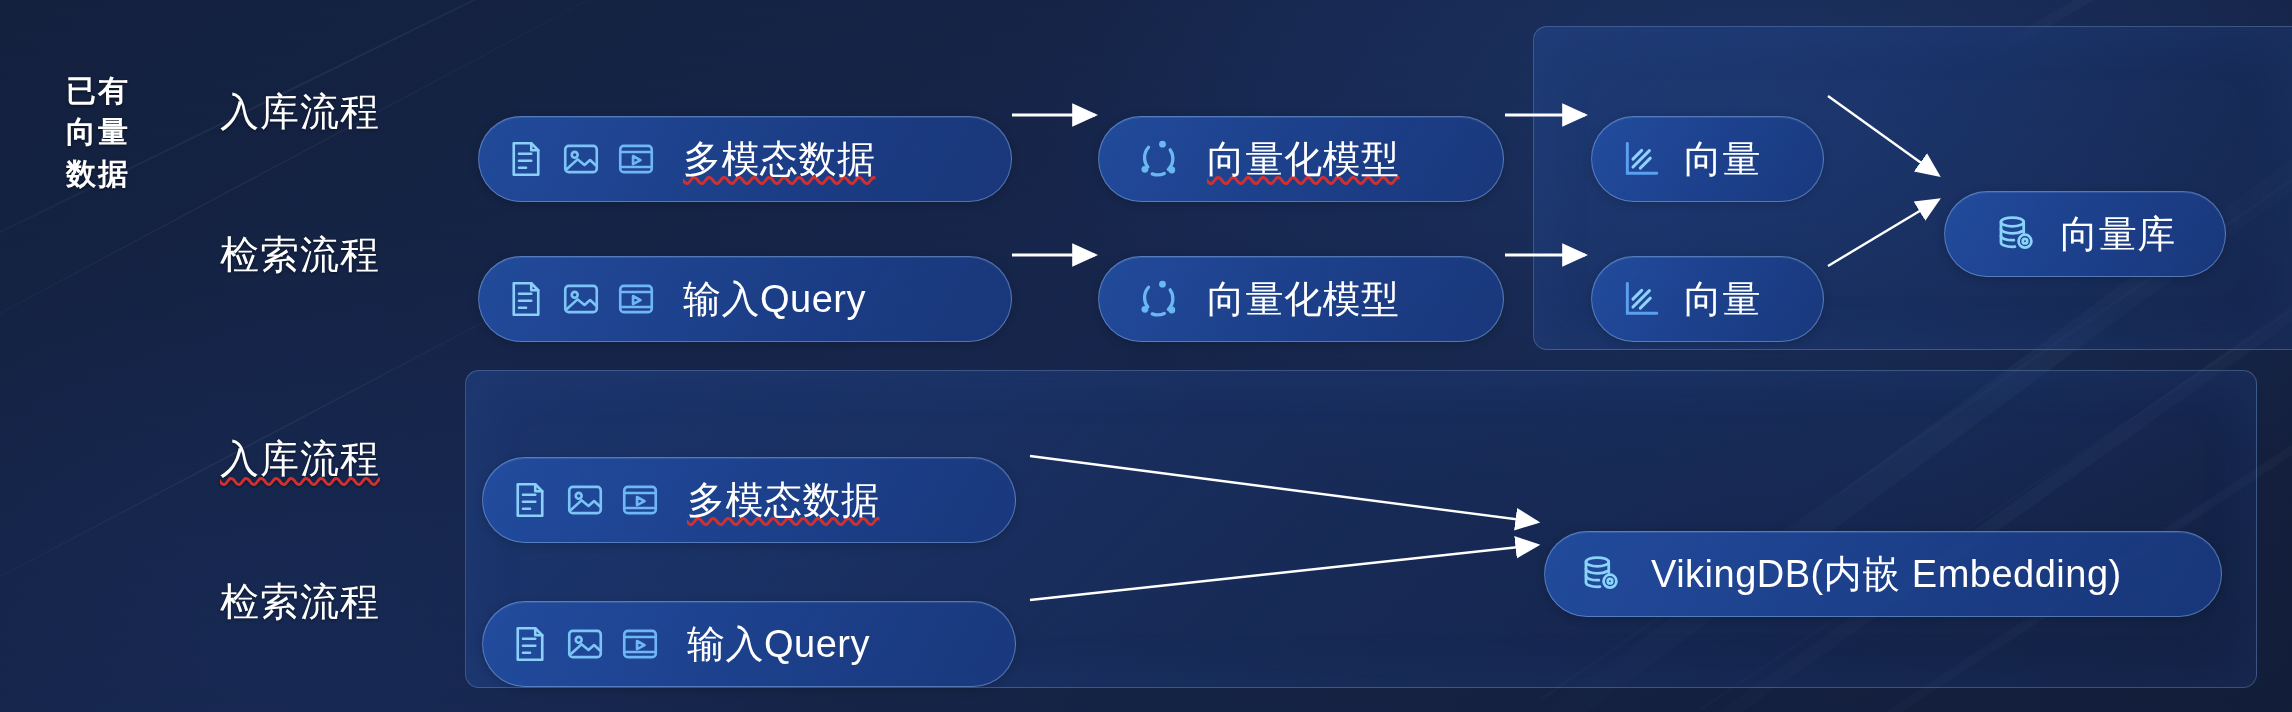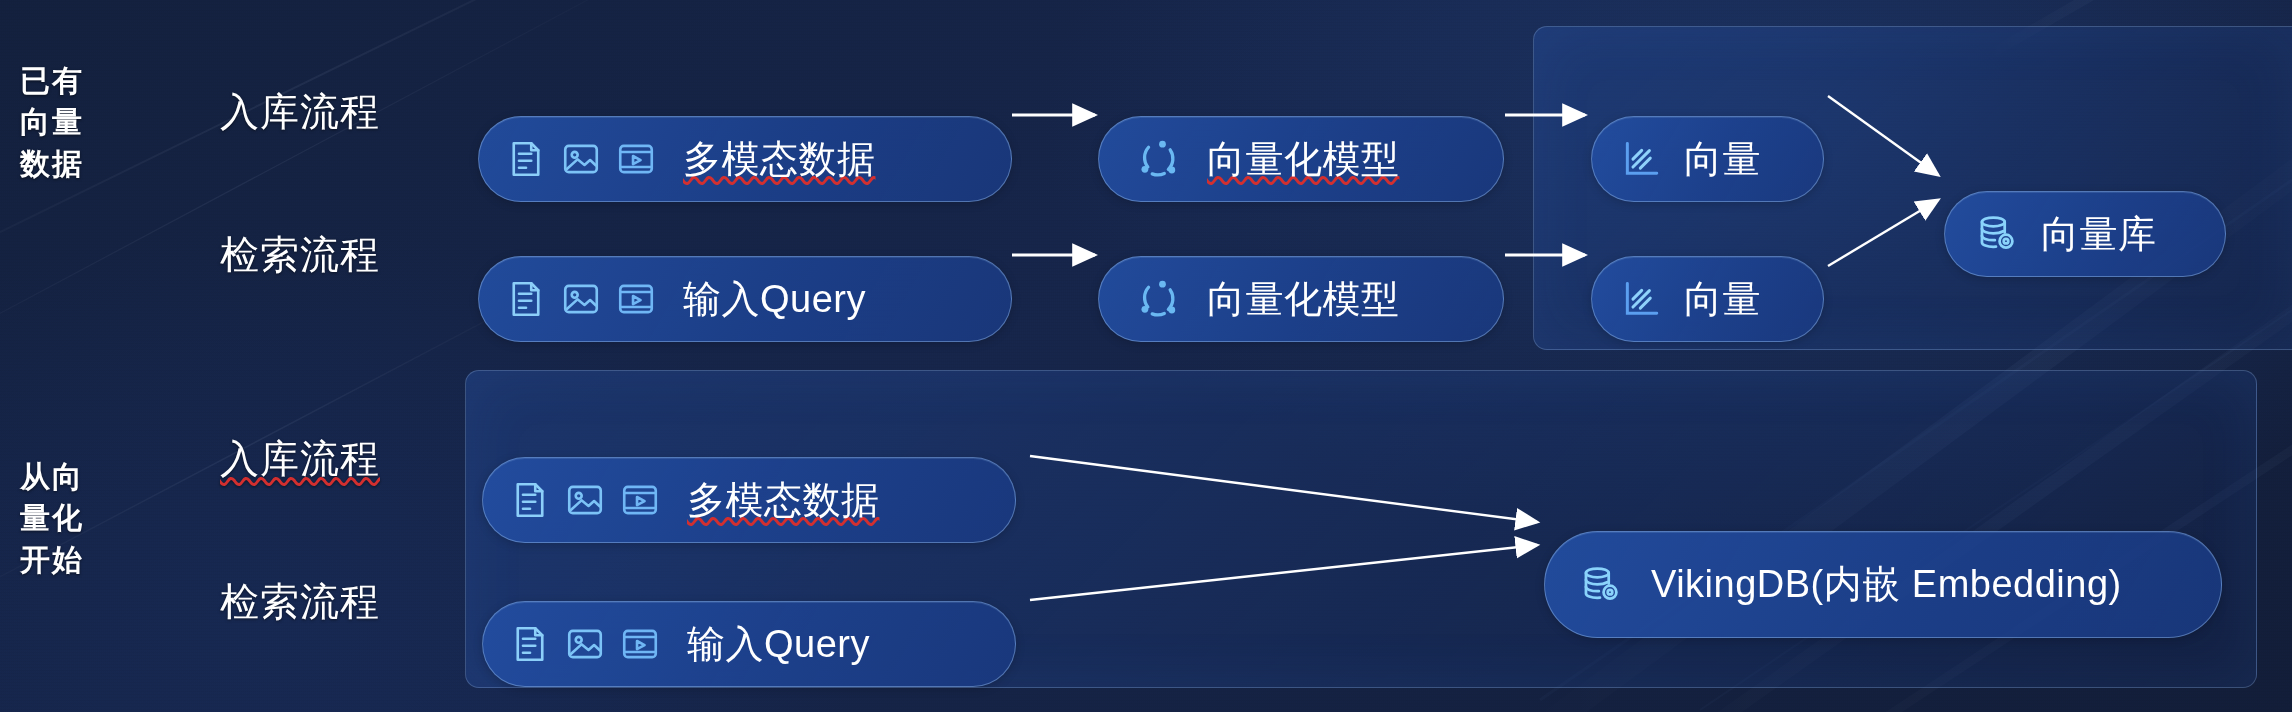--- a/index.html
+++ b/index.html
@@ -59,22 +59,23 @@
     text-underline-offset:4px;
   }
 
   
   .ic{display:block;}
 
   
   .side-label{
     position:absolute;color:#fff;font-weight:bold;
     font-size:30px;line-height:1.38;letter-spacing:2px;
-    text-align:left;width:110px;
+    text-align:right;width:110px;
     text-shadow:0 1px 3px rgba(0,0,0,.55);
+    margin-top:10px;
   }
   
   .flow-label{
     position:absolute;color:#ffffff;font-size:39px;letter-spacing:1px;
     white-space:nowrap;text-shadow:0 1px 3px rgba(0,0,0,.5);
   }
   .flow-label.sp{
     text-decoration:underline wavy #d32f2f;
     text-decoration-thickness:2.5px;
     text-underline-offset:5px;
@@ -142,25 +143,20 @@
       <line x1="1030" y1="456" x2="1537" y2="522"></line>
       <line x1="1030" y1="600" x2="1537" y2="545"></line>
     </g>
   </svg>
 
   <div class="side-label" style="left:20px;top:60px;">
     <div>已有</div>
     <div>向量</div>
     <div>数据</div>
   </div>
-  <div class="side-label" style="left:20px;top:456px;">
-    <div>从向</div>
-    <div>量化</div>
-    <div>开始</div>
-  </div>
 
   <div class="flow-label" style="left:220px;top:85px;">入库流程</div>
   <div class="flow-label" style="left:220px;top:228px;">检索流程</div>
   <div class="flow-label sp" style="left:220px;top:432px;">入库流程</div>
   <div class="flow-label" style="left:220px;top:575px;">检索流程</div>
 
   <div class="pill" style="left:478px;top:72px;width:534px;height:86px;padding:0 26px;gap:26px;">
     <span class="icons">
       <span>
           <svg class="ic" width="42" height="42" viewBox="0 0 24 24" fill="none" stroke="#8ccff9" stroke-width="1.5" stroke-linecap="round" stroke-linejoin="round">
@@ -277,21 +273,21 @@
             <path d="M4.2 3.2 V20.2 H21" stroke="#5b9ff0" stroke-width="1.7"></path>
             <path d="M7.4 16.6 L16.8 7.2" stroke="#8fd2fb" stroke-width="1.7"></path>
             <path d="M7.4 12.1 L12.4 7.1" stroke="#8fd2fb" stroke-width="1.7"></path>
             <path d="M11.6 17.2 L17.3 11.5" stroke="#8fd2fb" stroke-width="1.7"></path>
           </svg>
         </span>
     </span>
     <span class="label" style="font-size:38px;">向量</span>
   </div>
 
-  <div class="pill" style="left:1944px;top:147px;width:282px;height:86px;padding:0 30px;gap:22px;">
+  <div class="pill" style="left:1944px;top:147px;width:282px;height:86px;padding:0 30px;gap:22px;justify-content:center;">
     <span class="icons">
       <span>
           <svg class="ic" width="44" height="44" viewBox="0 0 24 24" fill="none" stroke="#8ad3fb" stroke-width="1.5" stroke-linecap="round" stroke-linejoin="round">
             <ellipse cx="10" cy="5.4" rx="6.2" ry="2.4"></ellipse>
             <path d="M3.8 5.4 V16.6 c0 1.33 2.78 2.4 6.2 2.4 0.5 0 0.98-0.02 1.44-0.07"></path>
             <path d="M16.2 5.4 V11.2"></path>
             <path d="M3.8 9.2 c0 1.33 2.78 2.4 6.2 2.4 2.2 0 4.14-0.44 5.3-1.12"></path>
             <path d="M3.8 13 c0 1.33 2.78 2.4 6.2 2.4 0.28 0 0.56-0.01 0.83-0.02"></path>
             <circle cx="16.9" cy="15.9" r="3.5"></circle>
             <circle cx="16.9" cy="15.9" r="1.25"></circle>
@@ -354,21 +350,21 @@
             <rect x="3" y="4.5" width="18" height="15" rx="2"></rect>
             <path d="M3 8h18"></path>
             <path d="M3 16.6h18"></path>
             <path d="M10.3 10.3 L14.6 12.6 L10.3 14.9 z"></path>
           </svg>
         </span>
     </span>
     <span class="label" style="font-size:38px;">输入Query</span>
   </div>
 
-  <div class="pill" style="left:1544px;top:487px;width:678px;height:107px;padding:0 34px;gap:28px;">
+  <div class="pill" style="left:1544px;top:487px;width:678px;height:86px;padding:0 34px;gap:28px;">
     <span class="icons">
       <span>
           <svg class="ic" width="44" height="44" viewBox="0 0 24 24" fill="none" stroke="#8ad3fb" stroke-width="1.5" stroke-linecap="round" stroke-linejoin="round">
             <ellipse cx="10" cy="5.4" rx="6.2" ry="2.4"></ellipse>
             <path d="M3.8 5.4 V16.6 c0 1.33 2.78 2.4 6.2 2.4 0.5 0 0.98-0.02 1.44-0.07"></path>
             <path d="M16.2 5.4 V11.2"></path>
             <path d="M3.8 9.2 c0 1.33 2.78 2.4 6.2 2.4 2.2 0 4.14-0.44 5.3-1.12"></path>
             <path d="M3.8 13 c0 1.33 2.78 2.4 6.2 2.4 0.28 0 0.56-0.01 0.83-0.02"></path>
             <circle cx="16.9" cy="15.9" r="3.5"></circle>
             <circle cx="16.9" cy="15.9" r="1.25"></circle>

